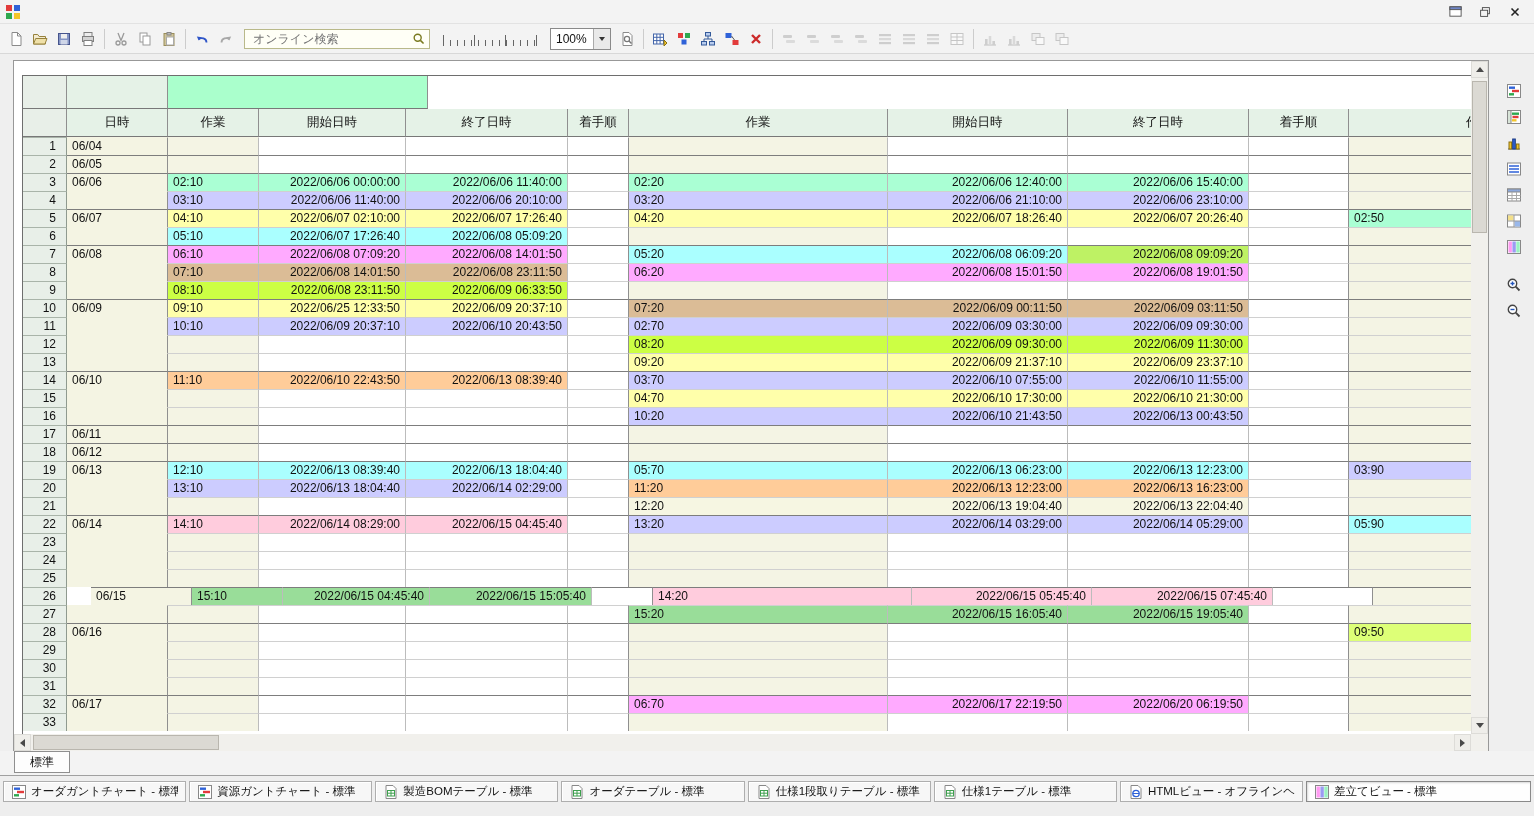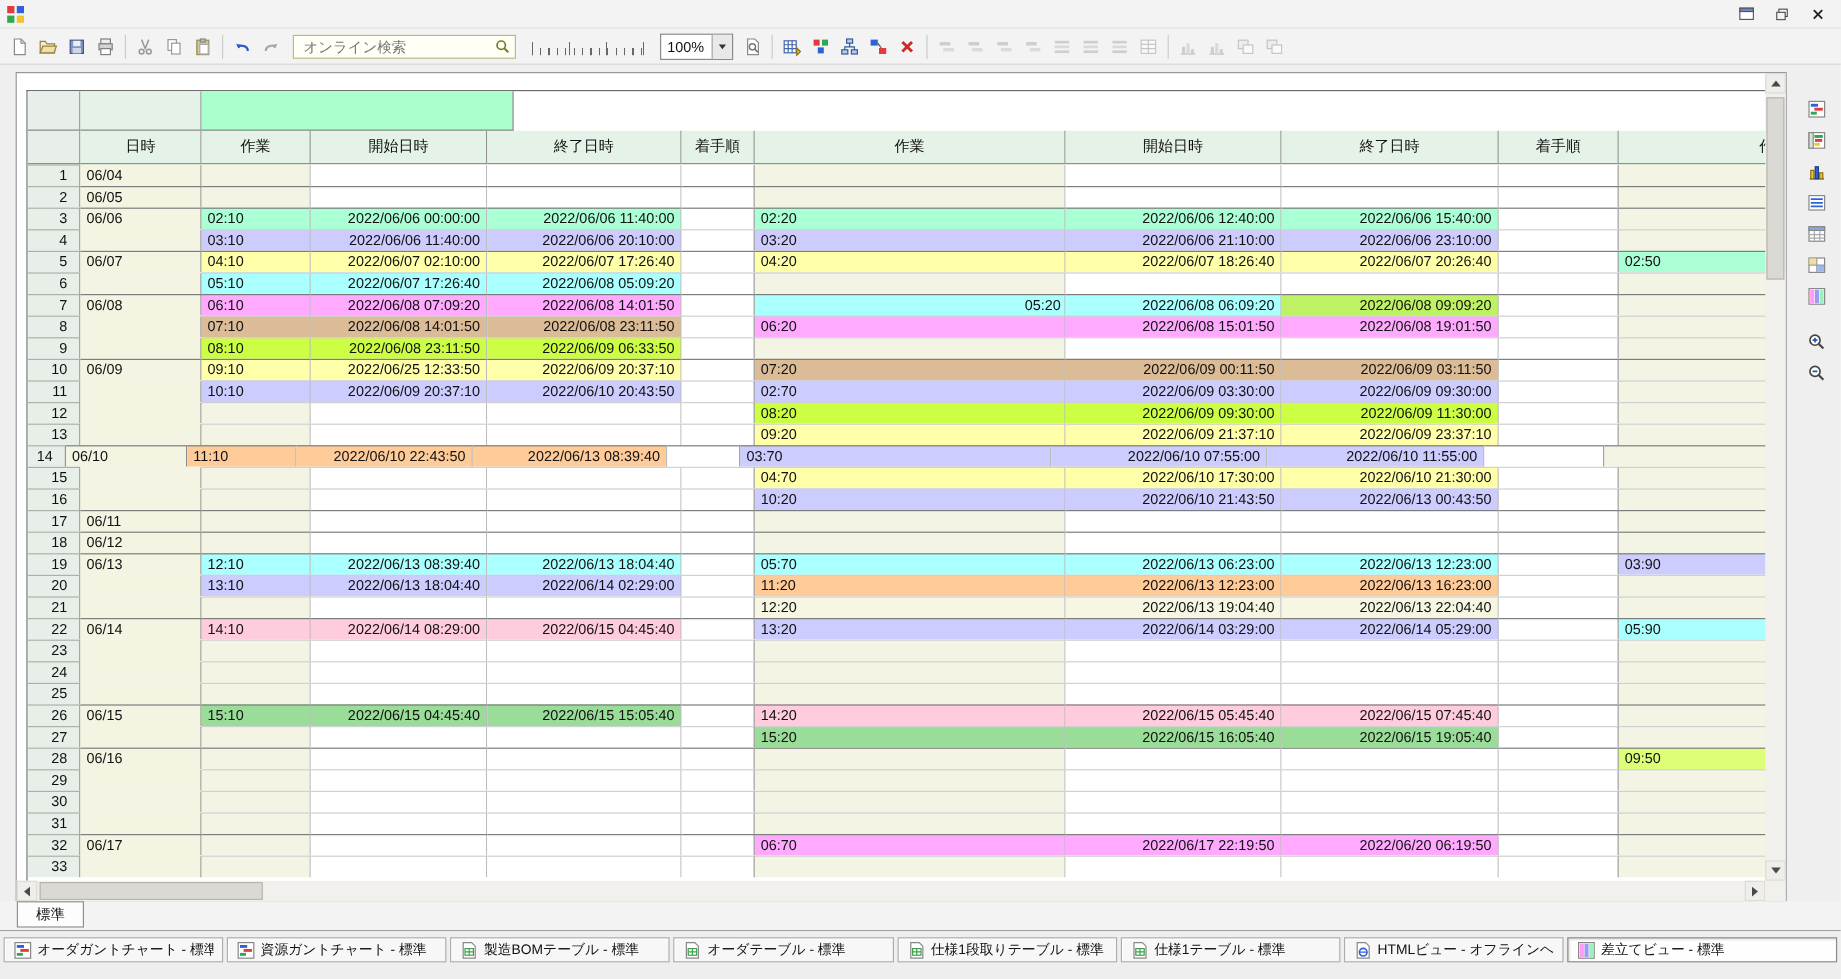--- a/index.html
+++ b/index.html
@@ -423,21 +423,21 @@
             <div class="cell c-ord" style="width: 100px;"></div>
             <div class="cell c-op" style="width: 260px; background: rgb(244, 244, 228);"></div>
           </div>
           <div class="grow gstart">
             <div class="cell c-rn" style="width: 44px;">7</div>
             <div class="cell c-date" style="width: 101px;">06/08</div>
             <div class="cell c-op" style="width: 91px; background: rgb(255, 170, 255);">06:10</div>
             <div class="cell c-num" style="width: 147px; background: rgb(255, 170, 255);">2022/06/08 07:09:20</div>
             <div class="cell c-num" style="width: 162px; background: rgb(255, 170, 255);">2022/06/08 14:01:50</div>
             <div class="cell c-ord" style="width: 61px;"></div>
-            <div class="cell c-op" style="width: 259px; background: rgb(170, 255, 255); text-align: right;">05:20</div>
+            <div class="cell c-op" style="width: 259px; background: rgb(170, 255, 255);">05:20</div>
             <div class="cell c-num" style="width: 180px; background: rgb(170, 255, 255);">2022/06/08 06:09:20</div>
             <div class="cell c-num" style="width: 181px; background: #bef264;">2022/06/08 09:09:20</div>
             <div class="cell c-ord" style="width: 100px;"></div>
             <div class="cell c-op" style="width: 260px; background: rgb(244, 244, 228);"></div>
           </div>
           <div class="grow">
             <div class="cell c-rn" style="width: 44px;">8</div>
             <div class="cell c-date" style="width: 101px;"></div>
             <div class="cell c-op" style="width: 91px; background: rgb(219, 188, 150);">07:10</div>
             <div class="cell c-num" style="width: 147px; background: rgb(219, 188, 150);">2022/06/08 14:01:50</div>
@@ -508,21 +508,21 @@
             <div class="cell c-num" style="width: 147px;"></div>
             <div class="cell c-num" style="width: 162px;"></div>
             <div class="cell c-ord" style="width: 61px;"></div>
             <div class="cell c-op" style="width: 259px; background: rgb(255, 255, 170);">09:20</div>
             <div class="cell c-num" style="width: 180px; background: rgb(255, 255, 170);">2022/06/09 21:37:10</div>
             <div class="cell c-num" style="width: 181px; background: rgb(255, 255, 170);">2022/06/09 23:37:10</div>
             <div class="cell c-ord" style="width: 100px;"></div>
             <div class="cell c-op" style="width: 260px; background: rgb(244, 244, 228);"></div>
           </div>
           <div class="grow gstart">
-            <div class="cell c-rn" style="width: 32px;">14</div>
+            <div class="cell c-rn" style="width: 44px;">14</div>
             <div class="cell c-date" style="width: 101px;">06/10</div>
             <div class="cell c-op" style="width: 91px; background: rgb(255, 204, 153);">11:10</div>
             <div class="cell c-num" style="width: 147px; background: rgb(255, 204, 153);">2022/06/10 22:43:50</div>
             <div class="cell c-num" style="width: 162px; background: rgb(255, 204, 153);">2022/06/13 08:39:40</div>
             <div class="cell c-ord" style="width: 61px;"></div>
             <div class="cell c-op" style="width: 259px; background: rgb(204, 204, 255);">03:70</div>
             <div class="cell c-num" style="width: 180px; background: rgb(204, 204, 255);">2022/06/10 07:55:00</div>
             <div class="cell c-num" style="width: 181px; background: rgb(204, 204, 255);">2022/06/10 11:55:00</div>
             <div class="cell c-ord" style="width: 100px;"></div>
             <div class="cell c-op" style="width: 260px; background: rgb(244, 244, 228);"></div>
@@ -665,21 +665,21 @@
             <div class="cell c-num" style="width: 162px;"></div>
             <div class="cell c-ord" style="width: 61px;"></div>
             <div class="cell c-op" style="width: 259px; background: rgb(244, 244, 228);"></div>
             <div class="cell c-num" style="width: 180px;"></div>
             <div class="cell c-num" style="width: 181px;"></div>
             <div class="cell c-ord" style="width: 100px;"></div>
             <div class="cell c-op" style="width: 260px; background: rgb(244, 244, 228);"></div>
           </div>
           <div class="grow gstart">
             <div class="cell c-rn" style="width: 44px;">26</div>
-            <div class="cell c-date" style="width: 101px;">06/15</div>
+            <div class="cell c-date" style="width: 101px; margin-left: 24px;">06/15</div>
             <div class="cell c-op" style="width: 91px; background: rgb(153, 221, 153);">15:10</div>
             <div class="cell c-num" style="width: 147px; background: rgb(153, 221, 153);">2022/06/15 04:45:40</div>
             <div class="cell c-num" style="width: 162px; background: rgb(153, 221, 153);">2022/06/15 15:05:40</div>
             <div class="cell c-ord" style="width: 61px;"></div>
             <div class="cell c-op" style="width: 259px; background: rgb(255, 204, 221);">14:20</div>
             <div class="cell c-num" style="width: 180px; background: rgb(255, 204, 221);">2022/06/15 05:45:40</div>
             <div class="cell c-num" style="width: 181px; background: rgb(255, 204, 221);">2022/06/15 07:45:40</div>
             <div class="cell c-ord" style="width: 100px;"></div>
             <div class="cell c-op" style="width: 260px; background: rgb(244, 244, 228);"></div>
           </div>

